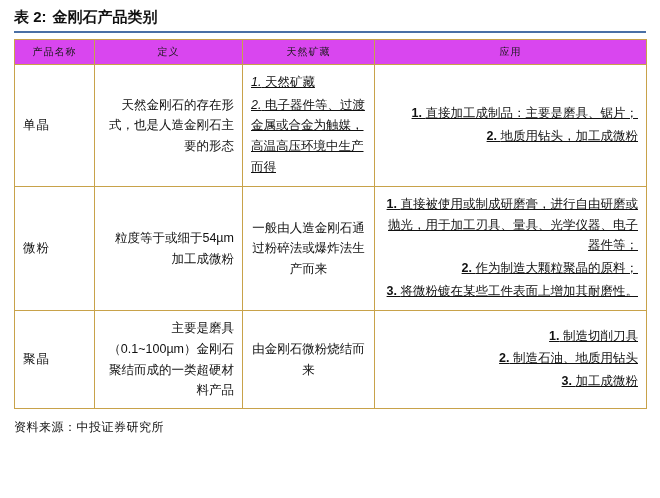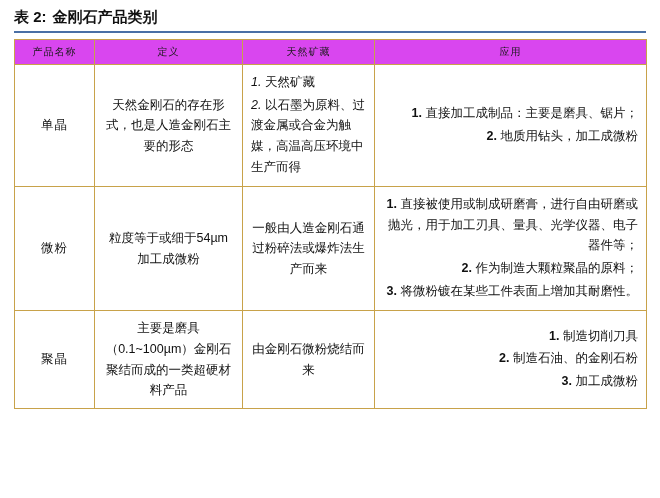--- a/index.html
+++ b/index.html
@@ -52,41 +52,41 @@
   }
   table.data td {
     border: 1px solid #c8a24a;
     font-size: 12.5px;
     vertical-align: middle;
     padding: 7px 8px;
     line-height: 1.65;
     color: #111111;
   }
   td.cat {
-    text-align: center;
     letter-spacing: 1px;
   }
   td.def {
-    text-align: center;
+    text-align: right;
   }
   td.method {
     text-align: left;
   }
   td.app {
     text-align: right;
   }
   .numlist {
     margin: 0;
     padding: 0;
     list-style: none;
   }
   .numlist li {
     margin: 0 0 2px 0;
     padding: 0;
     text-indent: 0;
+    text-decoration: underline;
   }
   .numlist li .marker {
     font-weight: bold;
   }
   .method .numlist li .marker {
     font-weight: normal;
     font-style: italic;
   }
   .plain {
     margin: 0;
@@ -133,21 +133,21 @@
         <td class="cat">单晶</td>
         <td class="def">天然金刚石的存在形式，也是人造金刚石主要的形态</td>
         <td class="method">
           <ul class="numlist">
             <li>
               <span class="marker">1.</span>
               <span>天然矿藏</span>
             </li>
             <li>
               <span class="marker">2.</span>
-              <span>以石墨为原料、过渡金属或合金为触媒，高温高压环境中生产而得</span>
+              <span>电子器件等、过渡金属或合金为触媒，高温高压环境中生产而得</span>
             </li>
           </ul>
         </td>
         <td class="app">
           <ul class="numlist">
             <li>
               <span class="marker">1.</span>
               <span>直接加工成制品：主要是磨具、锯片；</span>
             </li>
             <li>
@@ -189,25 +189,26 @@
           <p class="plain">由金刚石微粉烧结而来</p>
         </td>
         <td class="app">
           <ul class="numlist">
             <li>
               <span class="marker">1.</span>
               <span>制造切削刀具</span>
             </li>
             <li>
               <span class="marker">2.</span>
-              <span>制造石油、的金刚石粉</span>
+              <span>制造石油、地质用钻头</span>
             </li>
             <li>
               <span class="marker">3.</span>
               <span>加工成微粉</span>
             </li>
           </ul>
         </td>
       </tr>
     </tbody>
   </table>
 
+  <div class="footer">资料来源：中投证券研究所</div>
 </div>
 
 </body></html>

